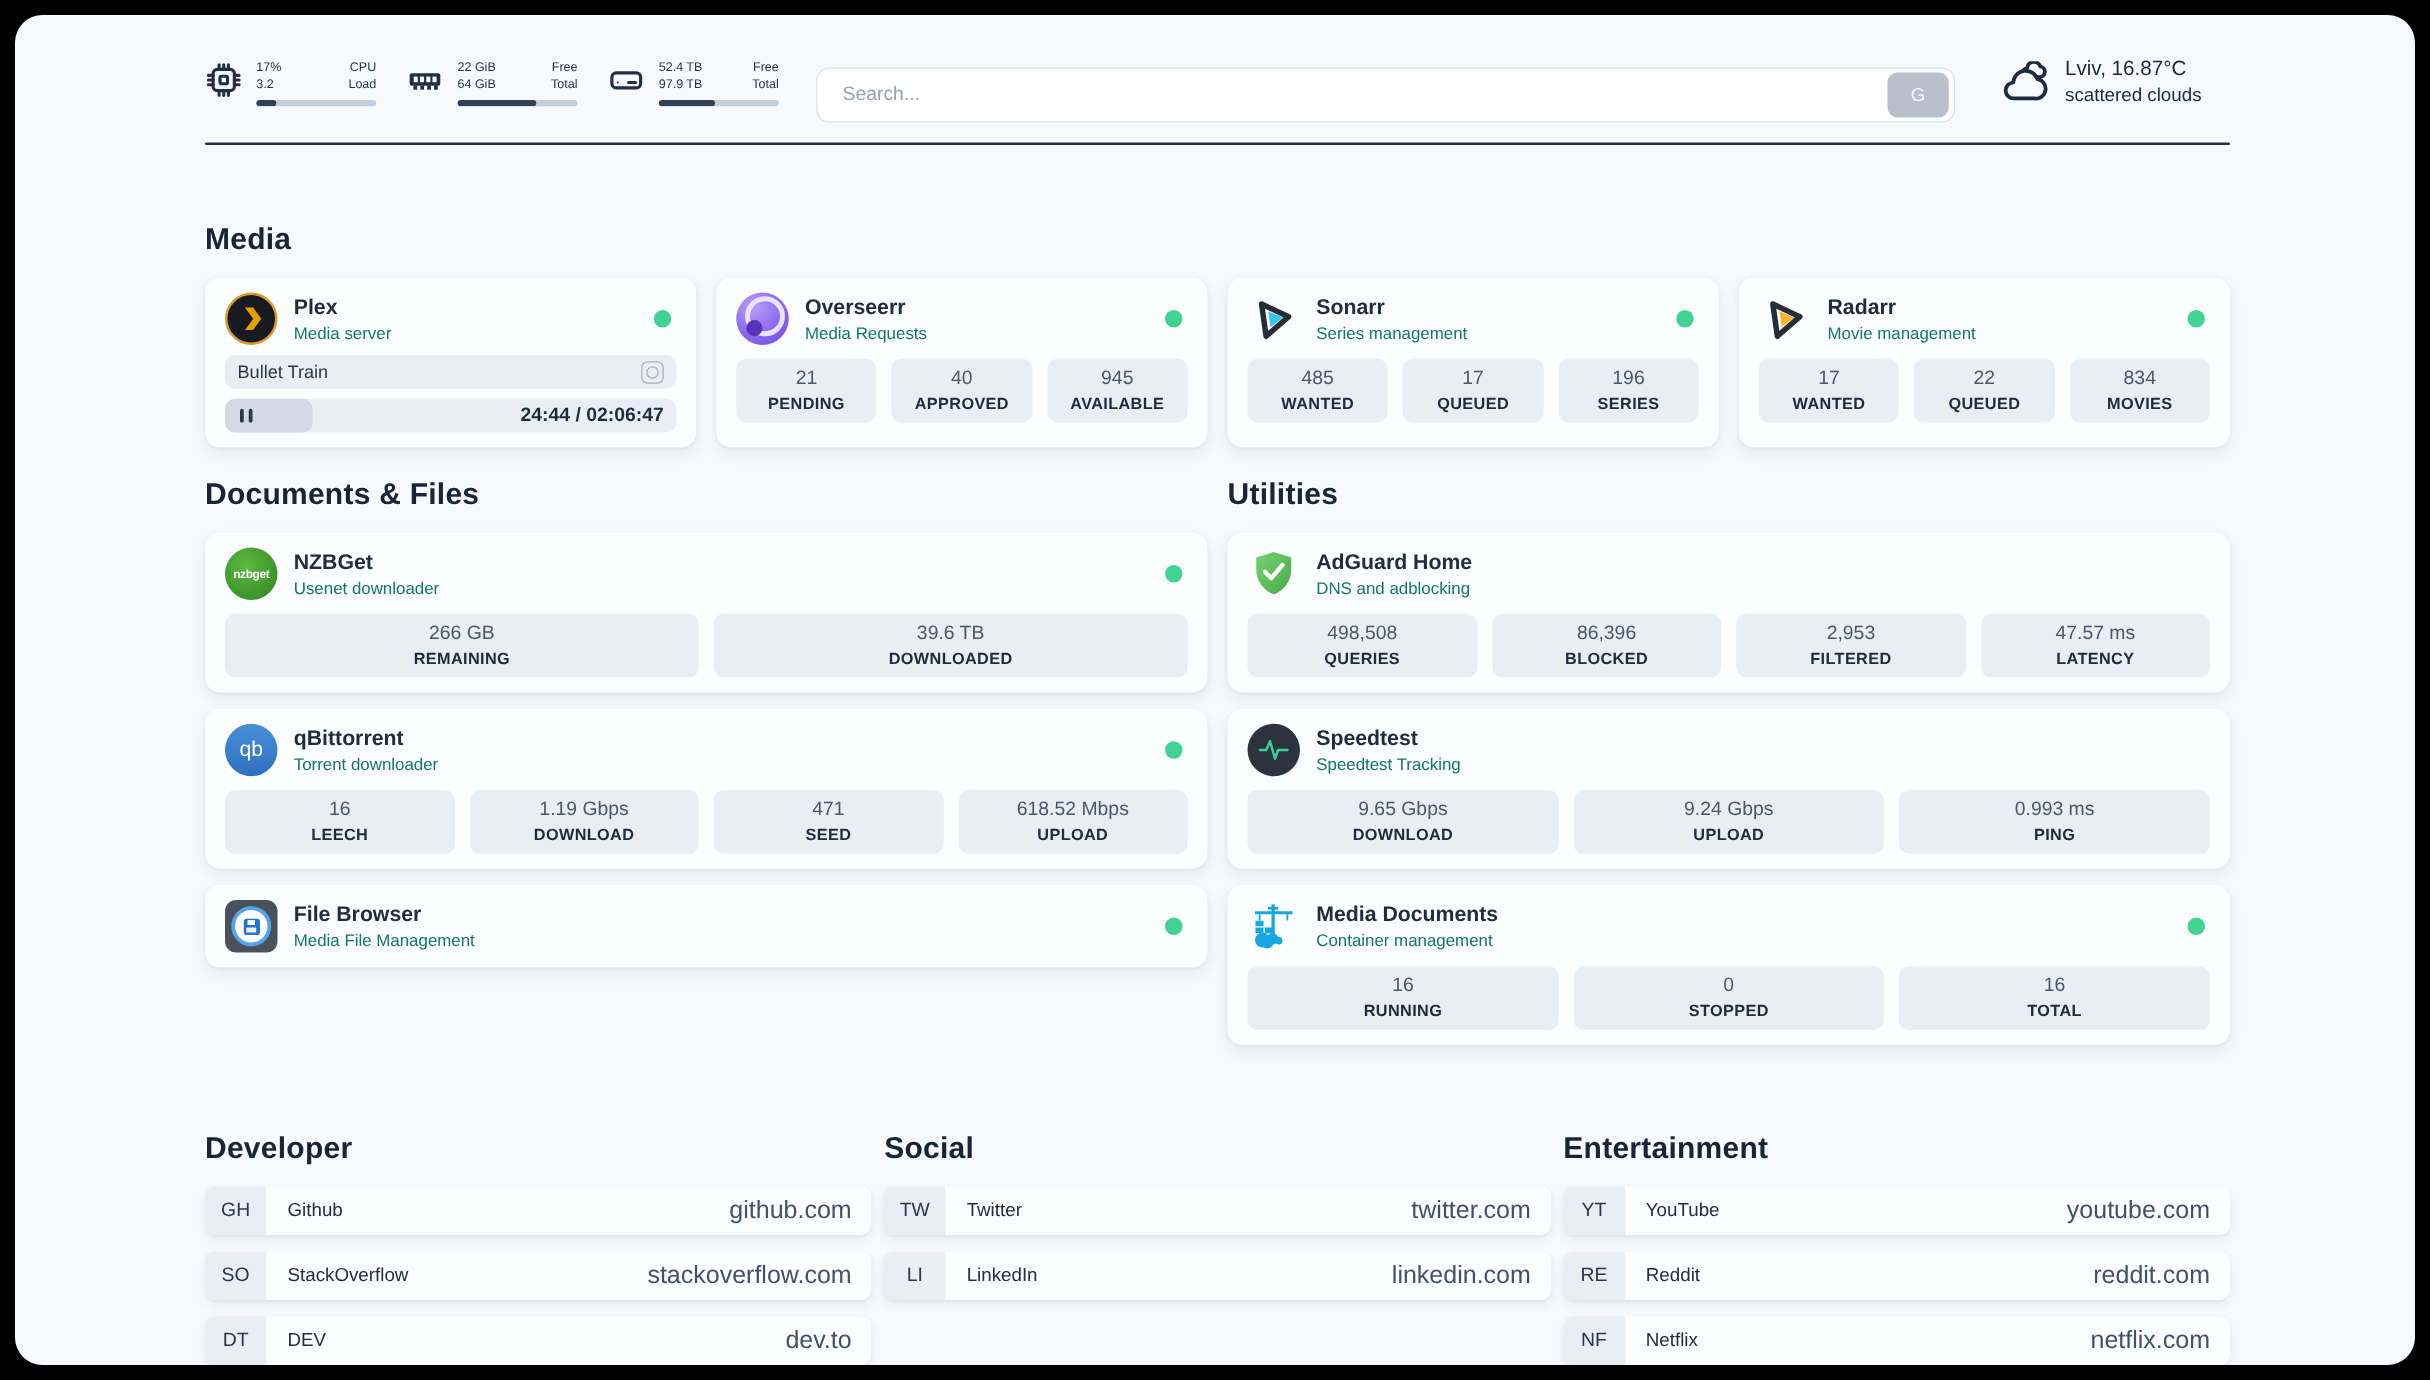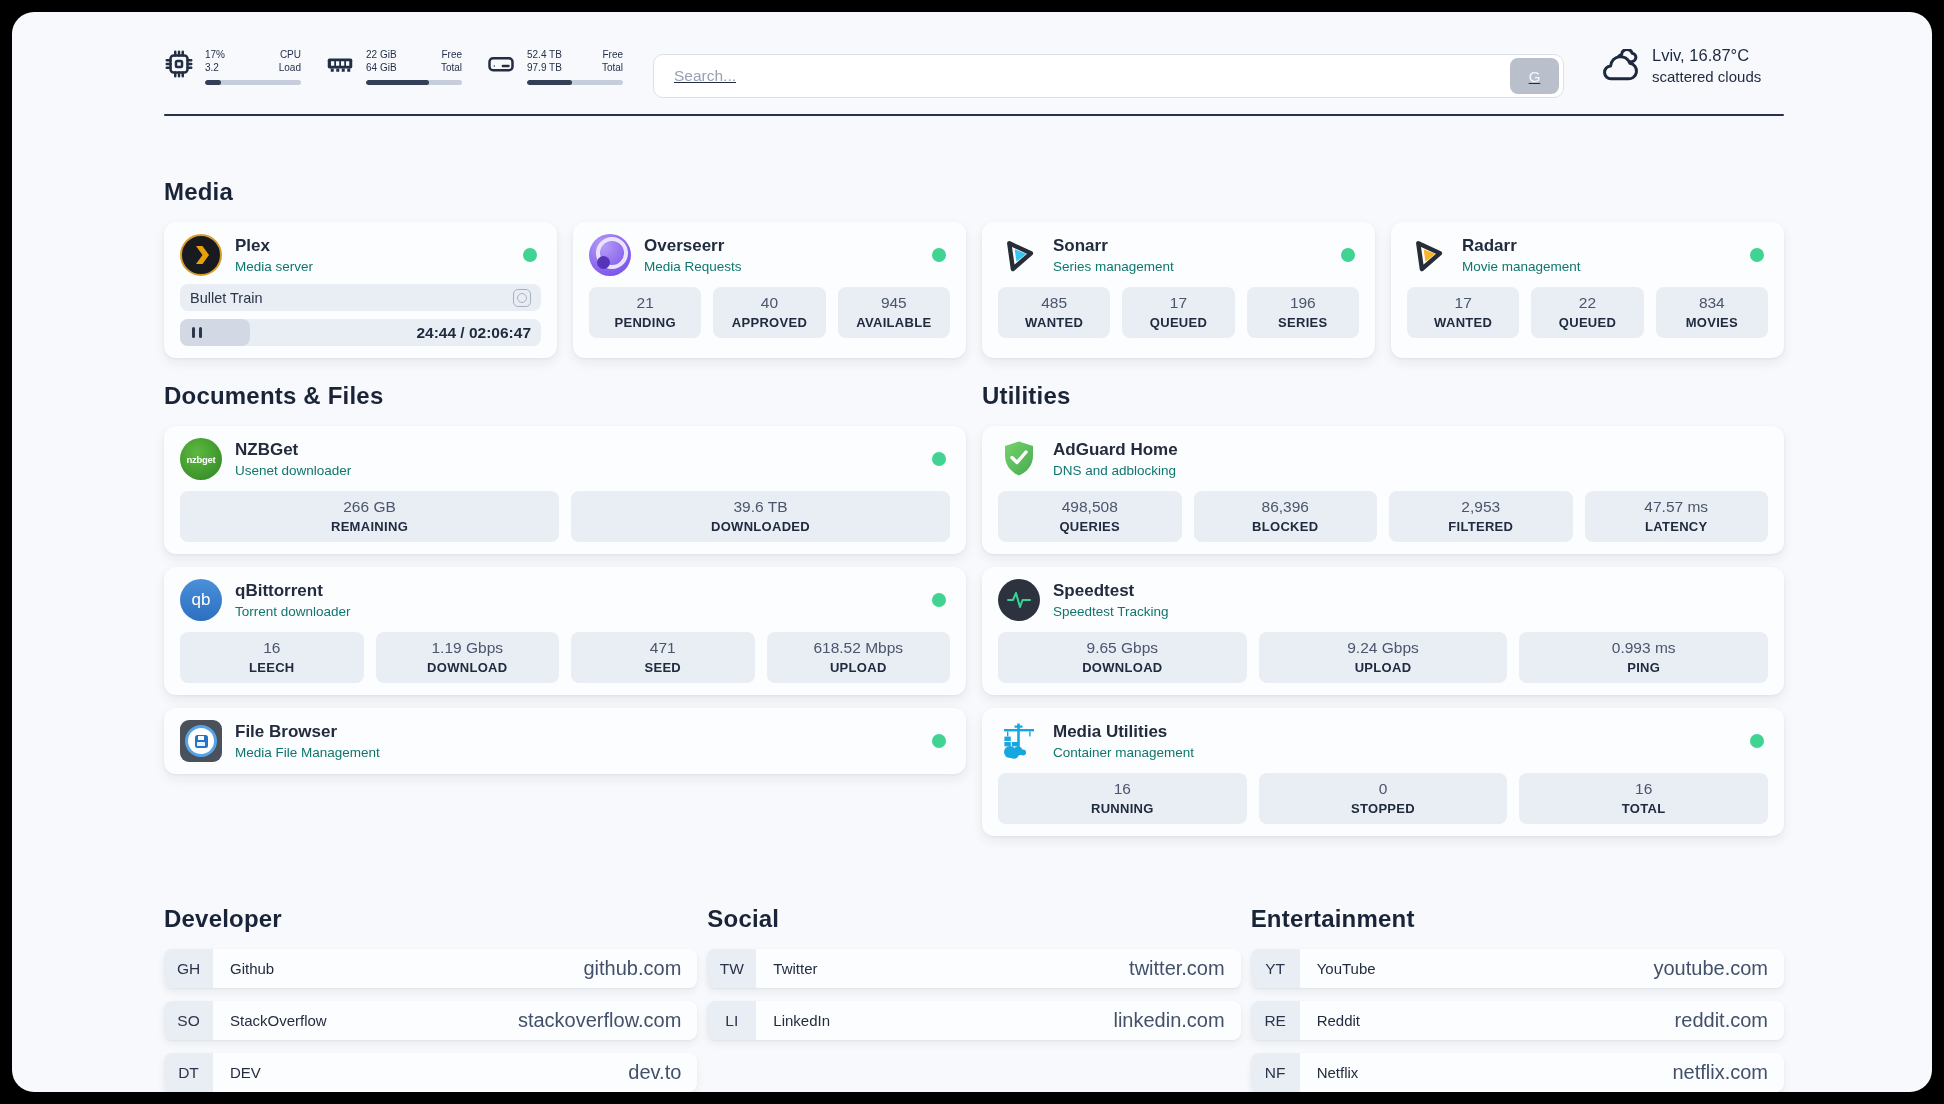--- a/index.html
+++ b/index.html
@@ -17,21 +17,21 @@
   .topbar{display:flex;align-items:flex-start;}
   .resources{display:flex;gap:24px;padding-top:6px;}
   .res{display:flex;gap:11px;}
   .res-icon{width:30px;height:30px;flex:none;margin-top:1px;}
   .res-body{display:flex;flex-direction:column;min-width:96px;}
   .res-cols{display:flex;justify-content:space-between;gap:26px;font-size:10px;line-height:1.32;color:#25304a;}
   .res-labels{text-align:right;}
   .res-bar{margin-top:6px;height:5px;border-radius:3px;background:#c6cedb;overflow:hidden;}
   .res-fill{height:100%;border-radius:3px;background:#333f57;}
 
-  .search-wrap{flex:1;margin:0 34px 0 30px;padding-top:12px;text-decoration:underline;}
+  .search-wrap{flex:1;margin:0 34px 0 30px;padding-top:12px;}
   .search-box{
     height:44px;background:#fff;border:1px solid #dbe1ea;border-radius:10px;
     display:flex;align-items:center;padding-left:18px;box-sizing:border-box;
   }
   .search-box input{border:none;outline:none;flex:1;font-size:15.5px;color:#33405a;background:transparent;font-family:inherit;}
   .search-box input::placeholder{color:#97a1b3;}
   .search-btn{
     width:49px;height:36px;margin-right:4px;flex:none;border:none;border-radius:8px;
     background:#b9c0cc;color:#f6f8fb;font-size:15px;font-family:inherit;cursor:pointer;
   }
@@ -491,21 +491,21 @@
               <rect x="6.4" y="16.6" width="6.4" height="4.4"></rect>
               <rect x="6.4" y="22" width="6.4" height="4.4"></rect>
               <rect x="13.8" y="22" width="6.4" height="4.4"></rect>
               <circle cx="12" cy="32" r="6"></circle>
               <circle cx="20" cy="31" r="4.6"></circle>
               <circle cx="16" cy="34" r="4.8"></circle>
               <circle cx="25" cy="32.5" r="3"></circle>
             </svg>
           </div>
           <div>
-            <div class="card-title">Media Utilities</div>
+            <div class="card-title">Media Documents</div>
             <div class="card-sub">Container management</div>
           </div>
           <div class="status-dot"></div>
         </div>
         <div class="stats">
           <div class="stat">
             <div class="stat-value">16</div>
             <div class="stat-label">RUNNING</div>
           </div>
           <div class="stat">

